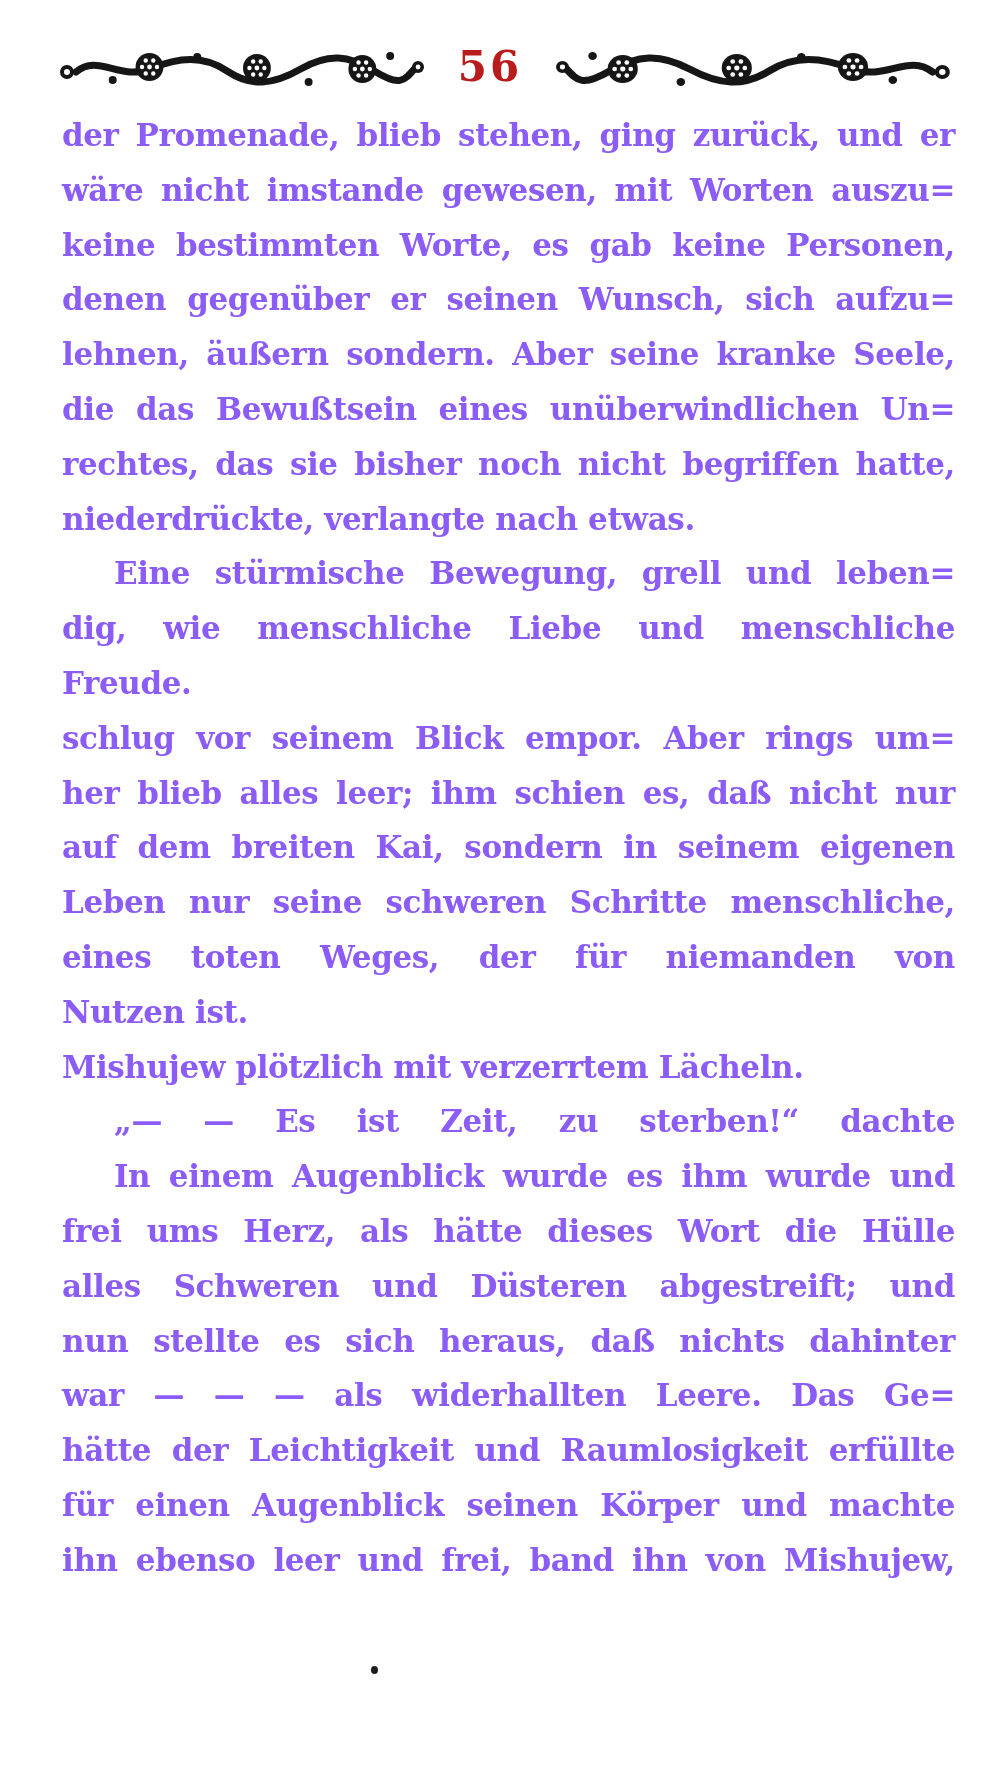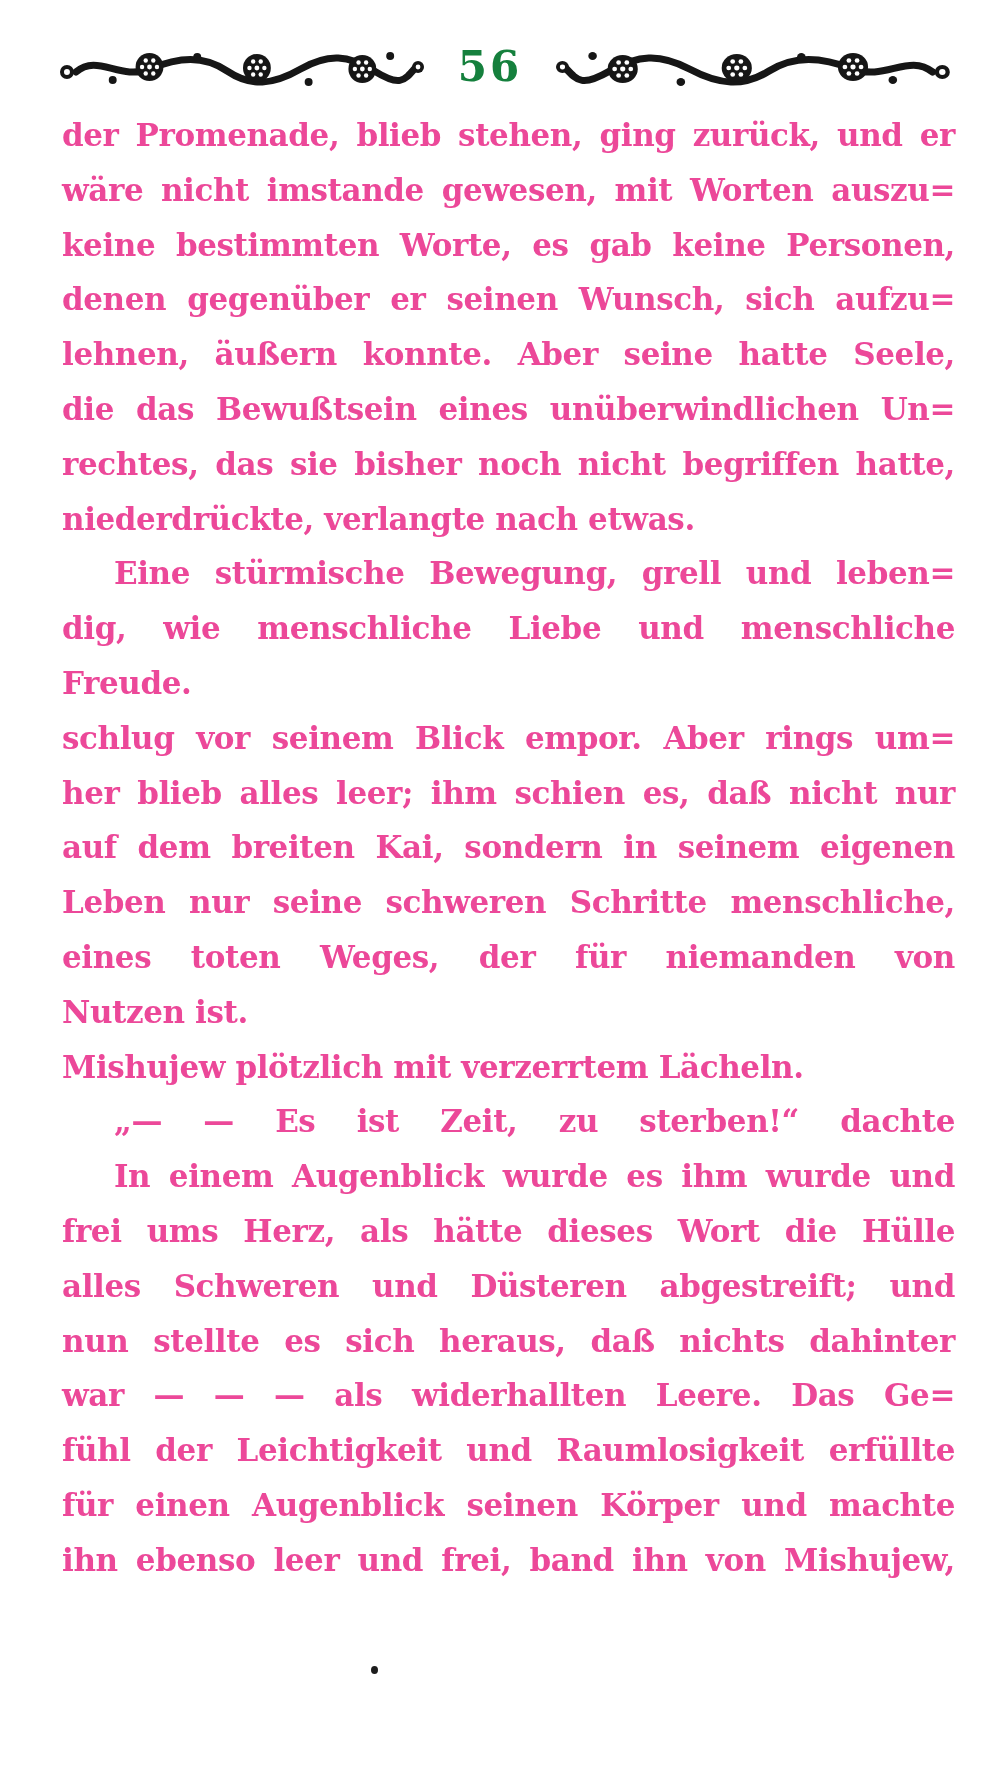--- a/index.html
+++ b/index.html
@@ -32,32 +32,32 @@
   }
   .orn-right svg {
     transform: scaleX(-1);
   }
   .pagenum {
     font-size: 42px;
     font-weight: 700;
     letter-spacing: 3px;
     line-height: 1;
     padding-bottom: 4px;
-    color: #15803d;
+    color: #b91c1c;
   }
   .textblock {
     position: absolute;
     left: 62px;
     top: 108px;
     width: 893px;
     font-size: 31px;
     font-weight: 700;
     letter-spacing: -0.4px;
     line-height: 54.8px;
-    color: #ec4899;
+    color: #8b5cf6;
   }
   .line {
     text-align: justify;
     text-align-last: left;
     white-space: normal;
   }
   .line.just {
     text-align-last: justify;
   }
   .line.indent {
@@ -174,39 +174,39 @@
       </svg>
     </span>
 
   </div>
 
   <div class="textblock">
       <div class="line just">der Promenade, blieb stehen, ging zurück, und er</div>
       <div class="line just">wäre nicht imstande gewesen, mit Worten auszu=</div>
       <div class="line just">keine bestimmten Worte, es gab keine Personen,</div>
       <div class="line just">denen gegenüber er seinen Wunsch, sich aufzu=</div>
-      <div class="line just">lehnen, äußern konnte.  Aber seine hatte Seele,</div>
+      <div class="line just">lehnen, äußern sondern.  Aber seine kranke Seele,</div>
       <div class="line just">die das Bewußtsein eines unüberwindlichen Un=</div>
       <div class="line just">rechtes, das sie bisher noch nicht begriffen hatte,</div>
       <div class="line">niederdrückte, verlangte nach etwas.</div>
       <div class="line indent just">Eine stürmische Bewegung, grell und leben=</div>
       <div class="line just">dig, wie menschliche Liebe und menschliche Freude.</div>
       <div class="line just">schlug vor seinem Blick empor.  Aber rings um=</div>
       <div class="line just">her blieb alles leer; ihm schien es, daß nicht nur</div>
       <div class="line just">auf dem breiten Kai, sondern in seinem eigenen</div>
       <div class="line just">Leben nur seine schweren Schritte menschliche,</div>
       <div class="line just">eines toten Weges, der für niemanden von</div>
       <div class="line">Nutzen ist.</div>
       <div class="line">Mishujew plötzlich mit verzerrtem Lächeln.</div>
       <div class="line indent just">„— — Es ist Zeit, zu sterben!“ dachte</div>
       <div class="line indent just">In einem Augenblick wurde es ihm wurde und</div>
       <div class="line just">frei ums Herz, als hätte dieses Wort die Hülle</div>
       <div class="line just">alles Schweren und Düsteren abgestreift; und</div>
       <div class="line just">nun stellte es sich heraus, daß nichts  dahinter</div>
       <div class="line just">war — — — als widerhallten Leere.  Das Ge=</div>
-      <div class="line just">fühl der Leichtigkeit und Raumlosigkeit  erfüllte</div>
+      <div class="line just">hätte der Leichtigkeit und Raumlosigkeit  erfüllte</div>
       <div class="line just">für einen Augenblick seinen Körper und machte</div>
       <div class="line just">ihn ebenso leer und frei, band ihn von Mishujew,</div>
     </div>
 
   <div class="ink-dot"></div>
 
 </div>
 
 </body></html>

